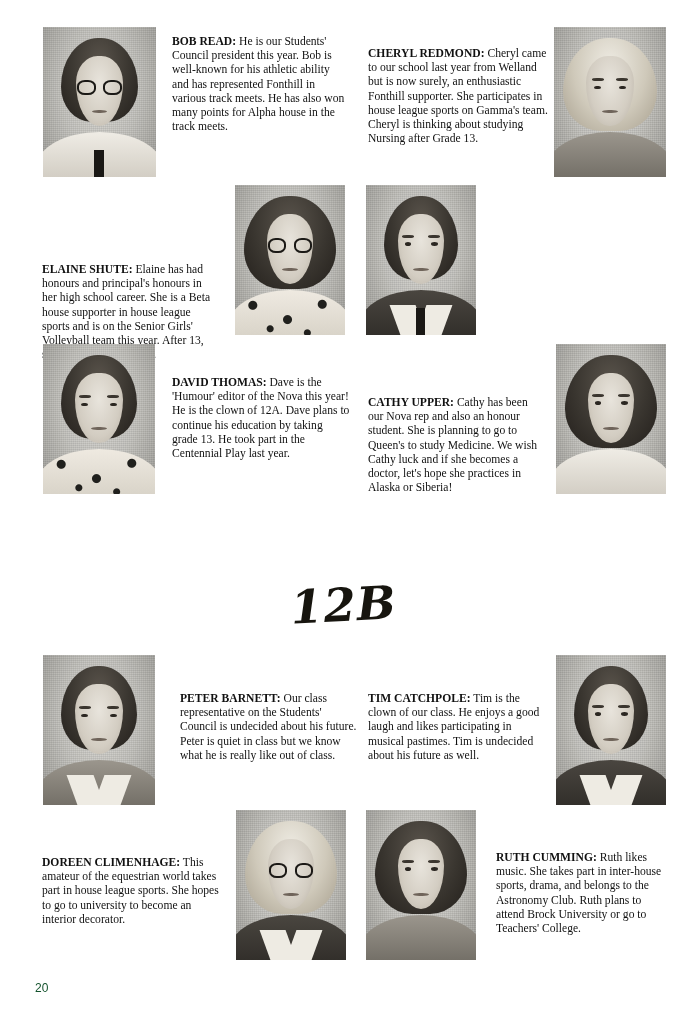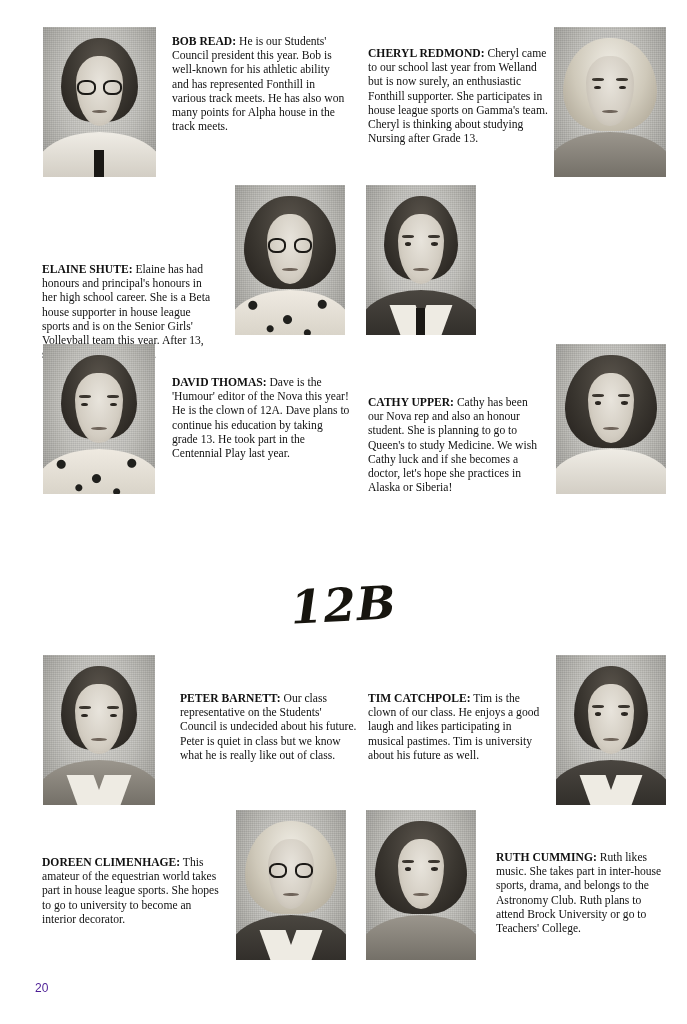--- a/index.html
+++ b/index.html
@@ -179,21 +179,21 @@
     transform: rotate(-3deg);
   }
 
   
   #page-number {
     position: absolute;
     left: 35px;
     top: 981px;
     font-family: "Liberation Sans", sans-serif;
     font-size: 12px;
-    color: #4c1d95;
+    color: #14532d;
   }
 </style>
 </head>
 <body>
 
 <div id="page">
 
   <div class="photo" style="left:43px; top:27px; width:113px; height:150px;">
     <div class="ph-inner">
       <div class="bg-grain"></div>
@@ -313,21 +313,21 @@
       <div class="collar-l"></div>
       <div class="collar-r"></div>
     </div>
   </div>
 
   <div class="bio" style="left:172px; top:692px; width:180px;margin-left:8px;">
     <span class="nm">PETER BARNETT:</span><span> Our class representative on the Students' Council is undecided about his future. Peter is quiet in class but we know what he is really like out of class.</span>
   </div>
 
   <div class="bio" style="left:368px; top:692px; width:178px;">
-    <span class="nm">TIM CATCHPOLE:</span><span> Tim is the clown of our class. He enjoys a good laugh and likes participating in musical pastimes. Tim is university about his future as well.</span>
+    <span class="nm">TIM CATCHPOLE:</span><span> Tim is the clown of our class. He enjoys a good laugh and likes participating in musical pastimes. Tim is undecided about his future as well.</span>
   </div>
 
   <div class="photo" style="left:556px; top:655px; width:110px; height:150px;">
     <div class="ph-inner">
       <div class="bg-grain"></div>
       <div class="hair"></div>
       <div class="face"></div>
       <div class="brow" style="left:33%; top:33%;"></div>
       <div class="brow" style="right:33%; top:33%;"></div>
       <div class="eye" style="left:35%; top:38%;"></div>

